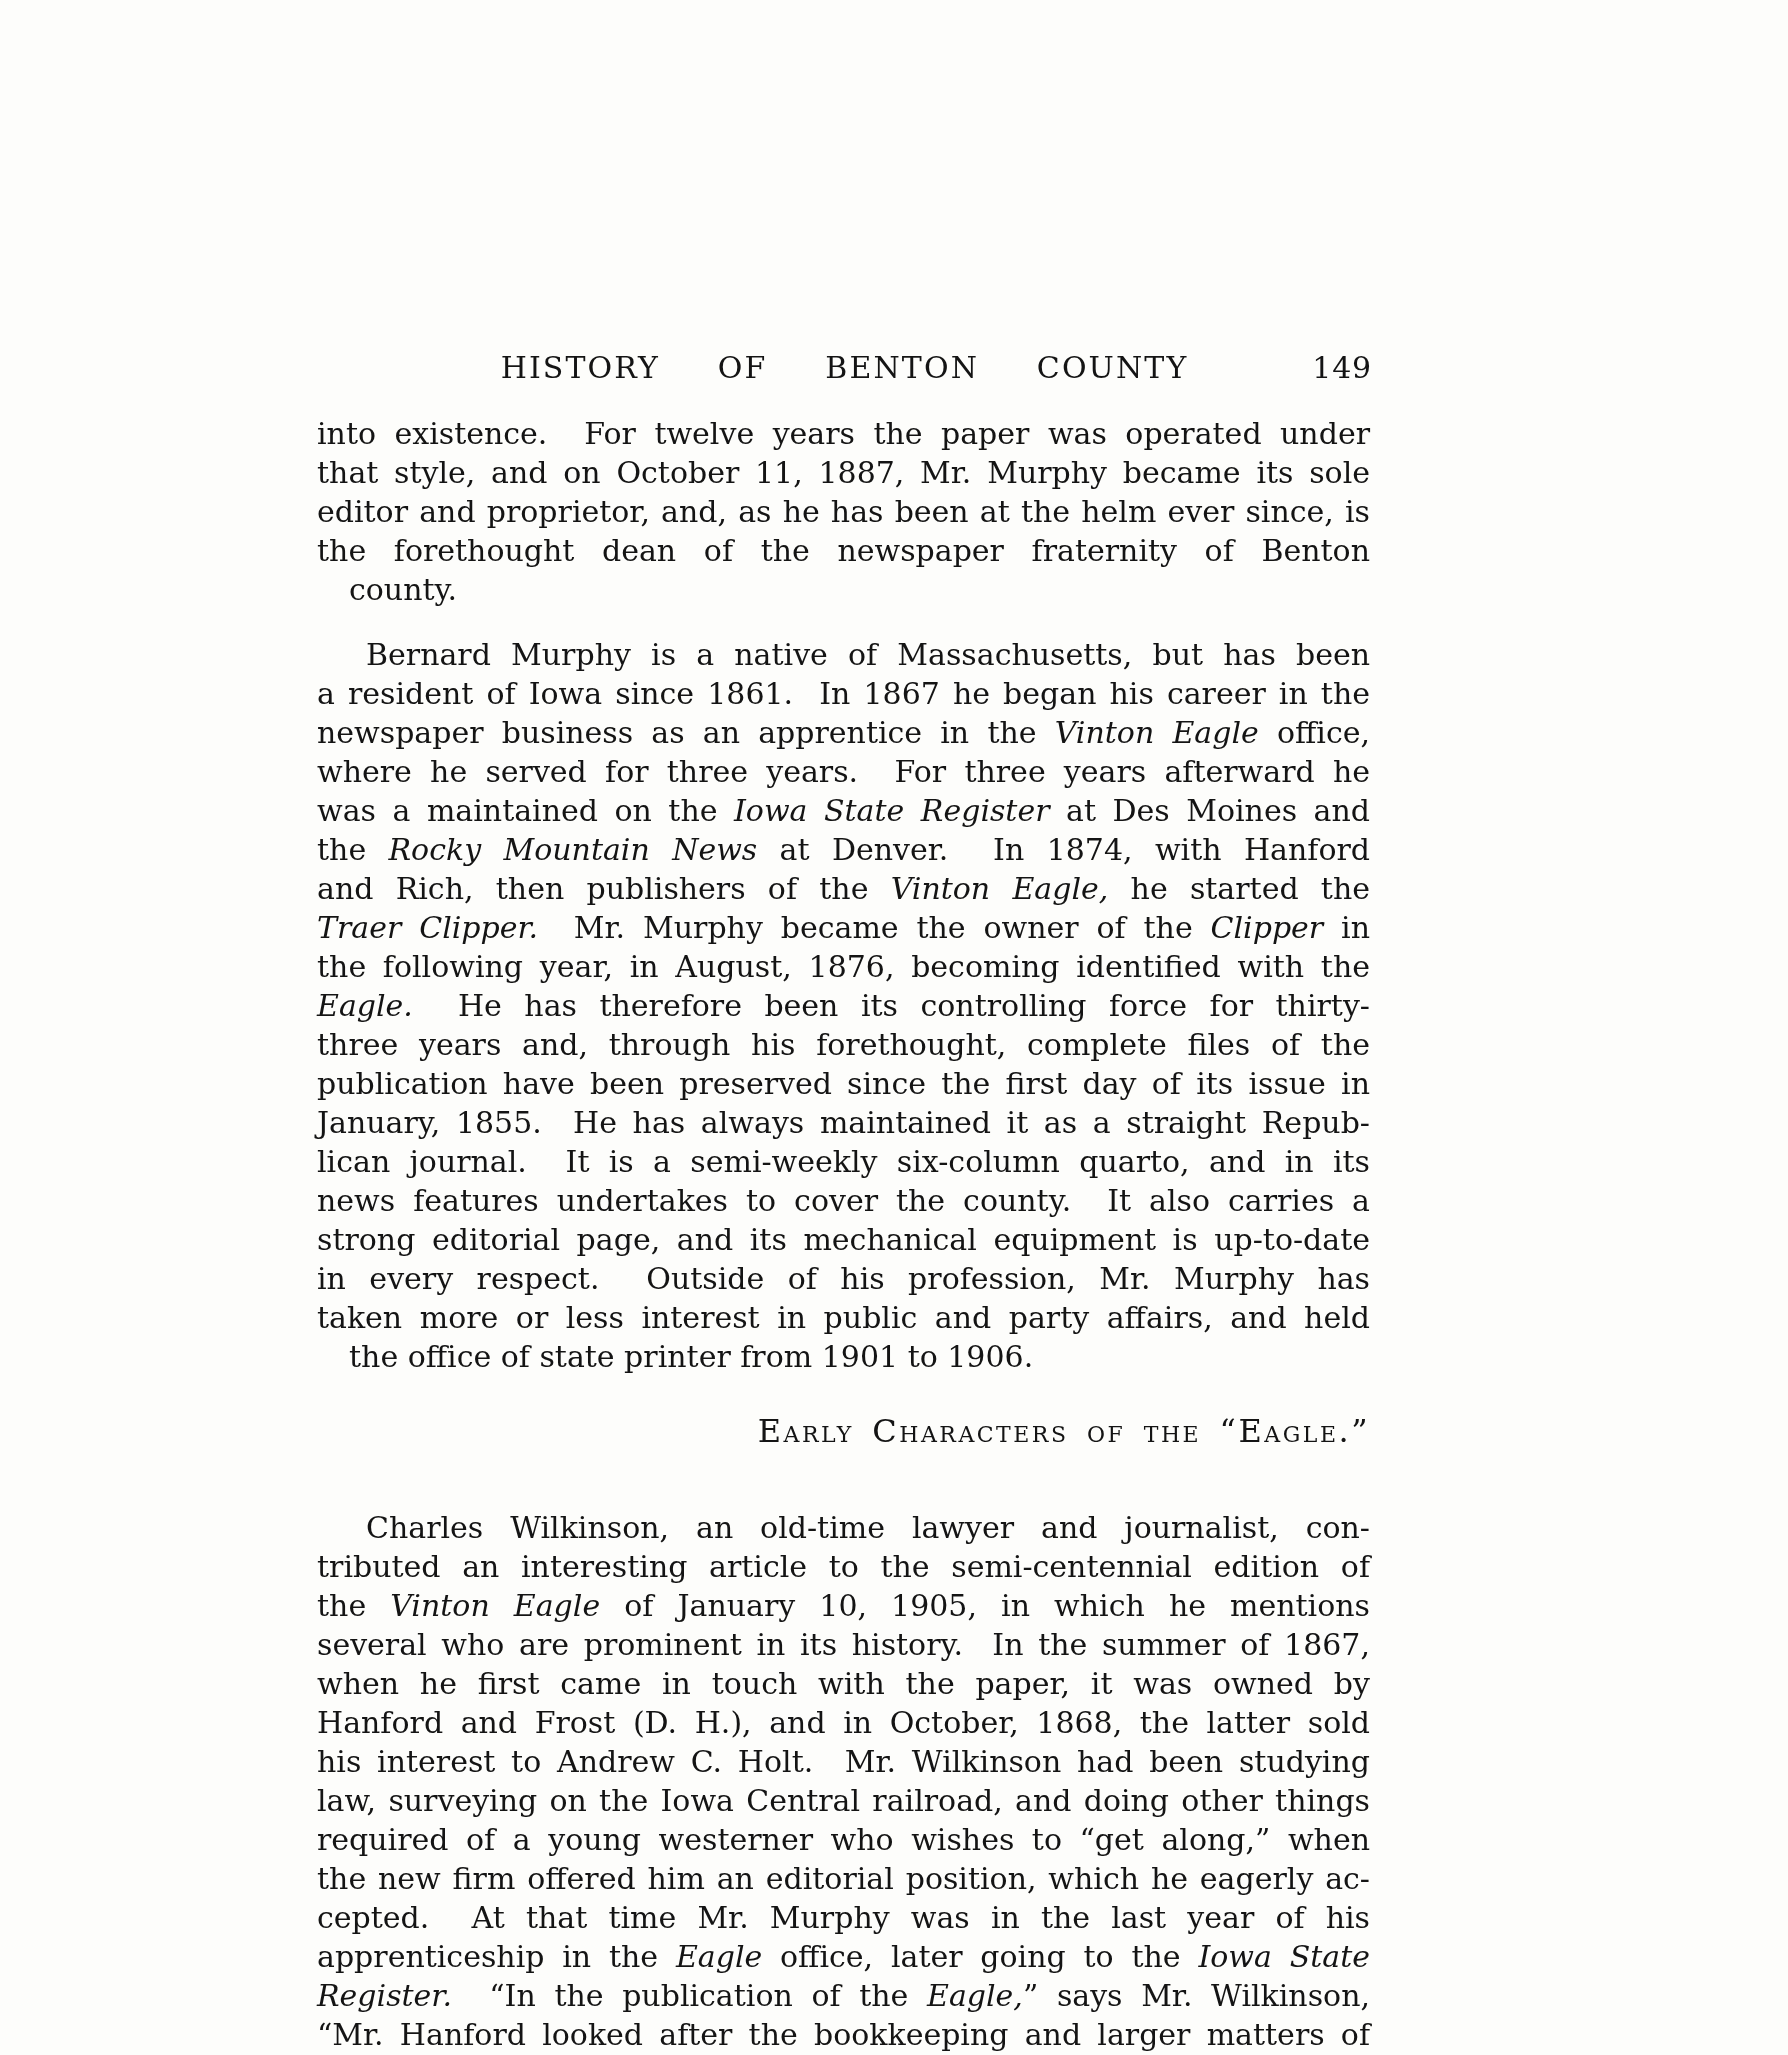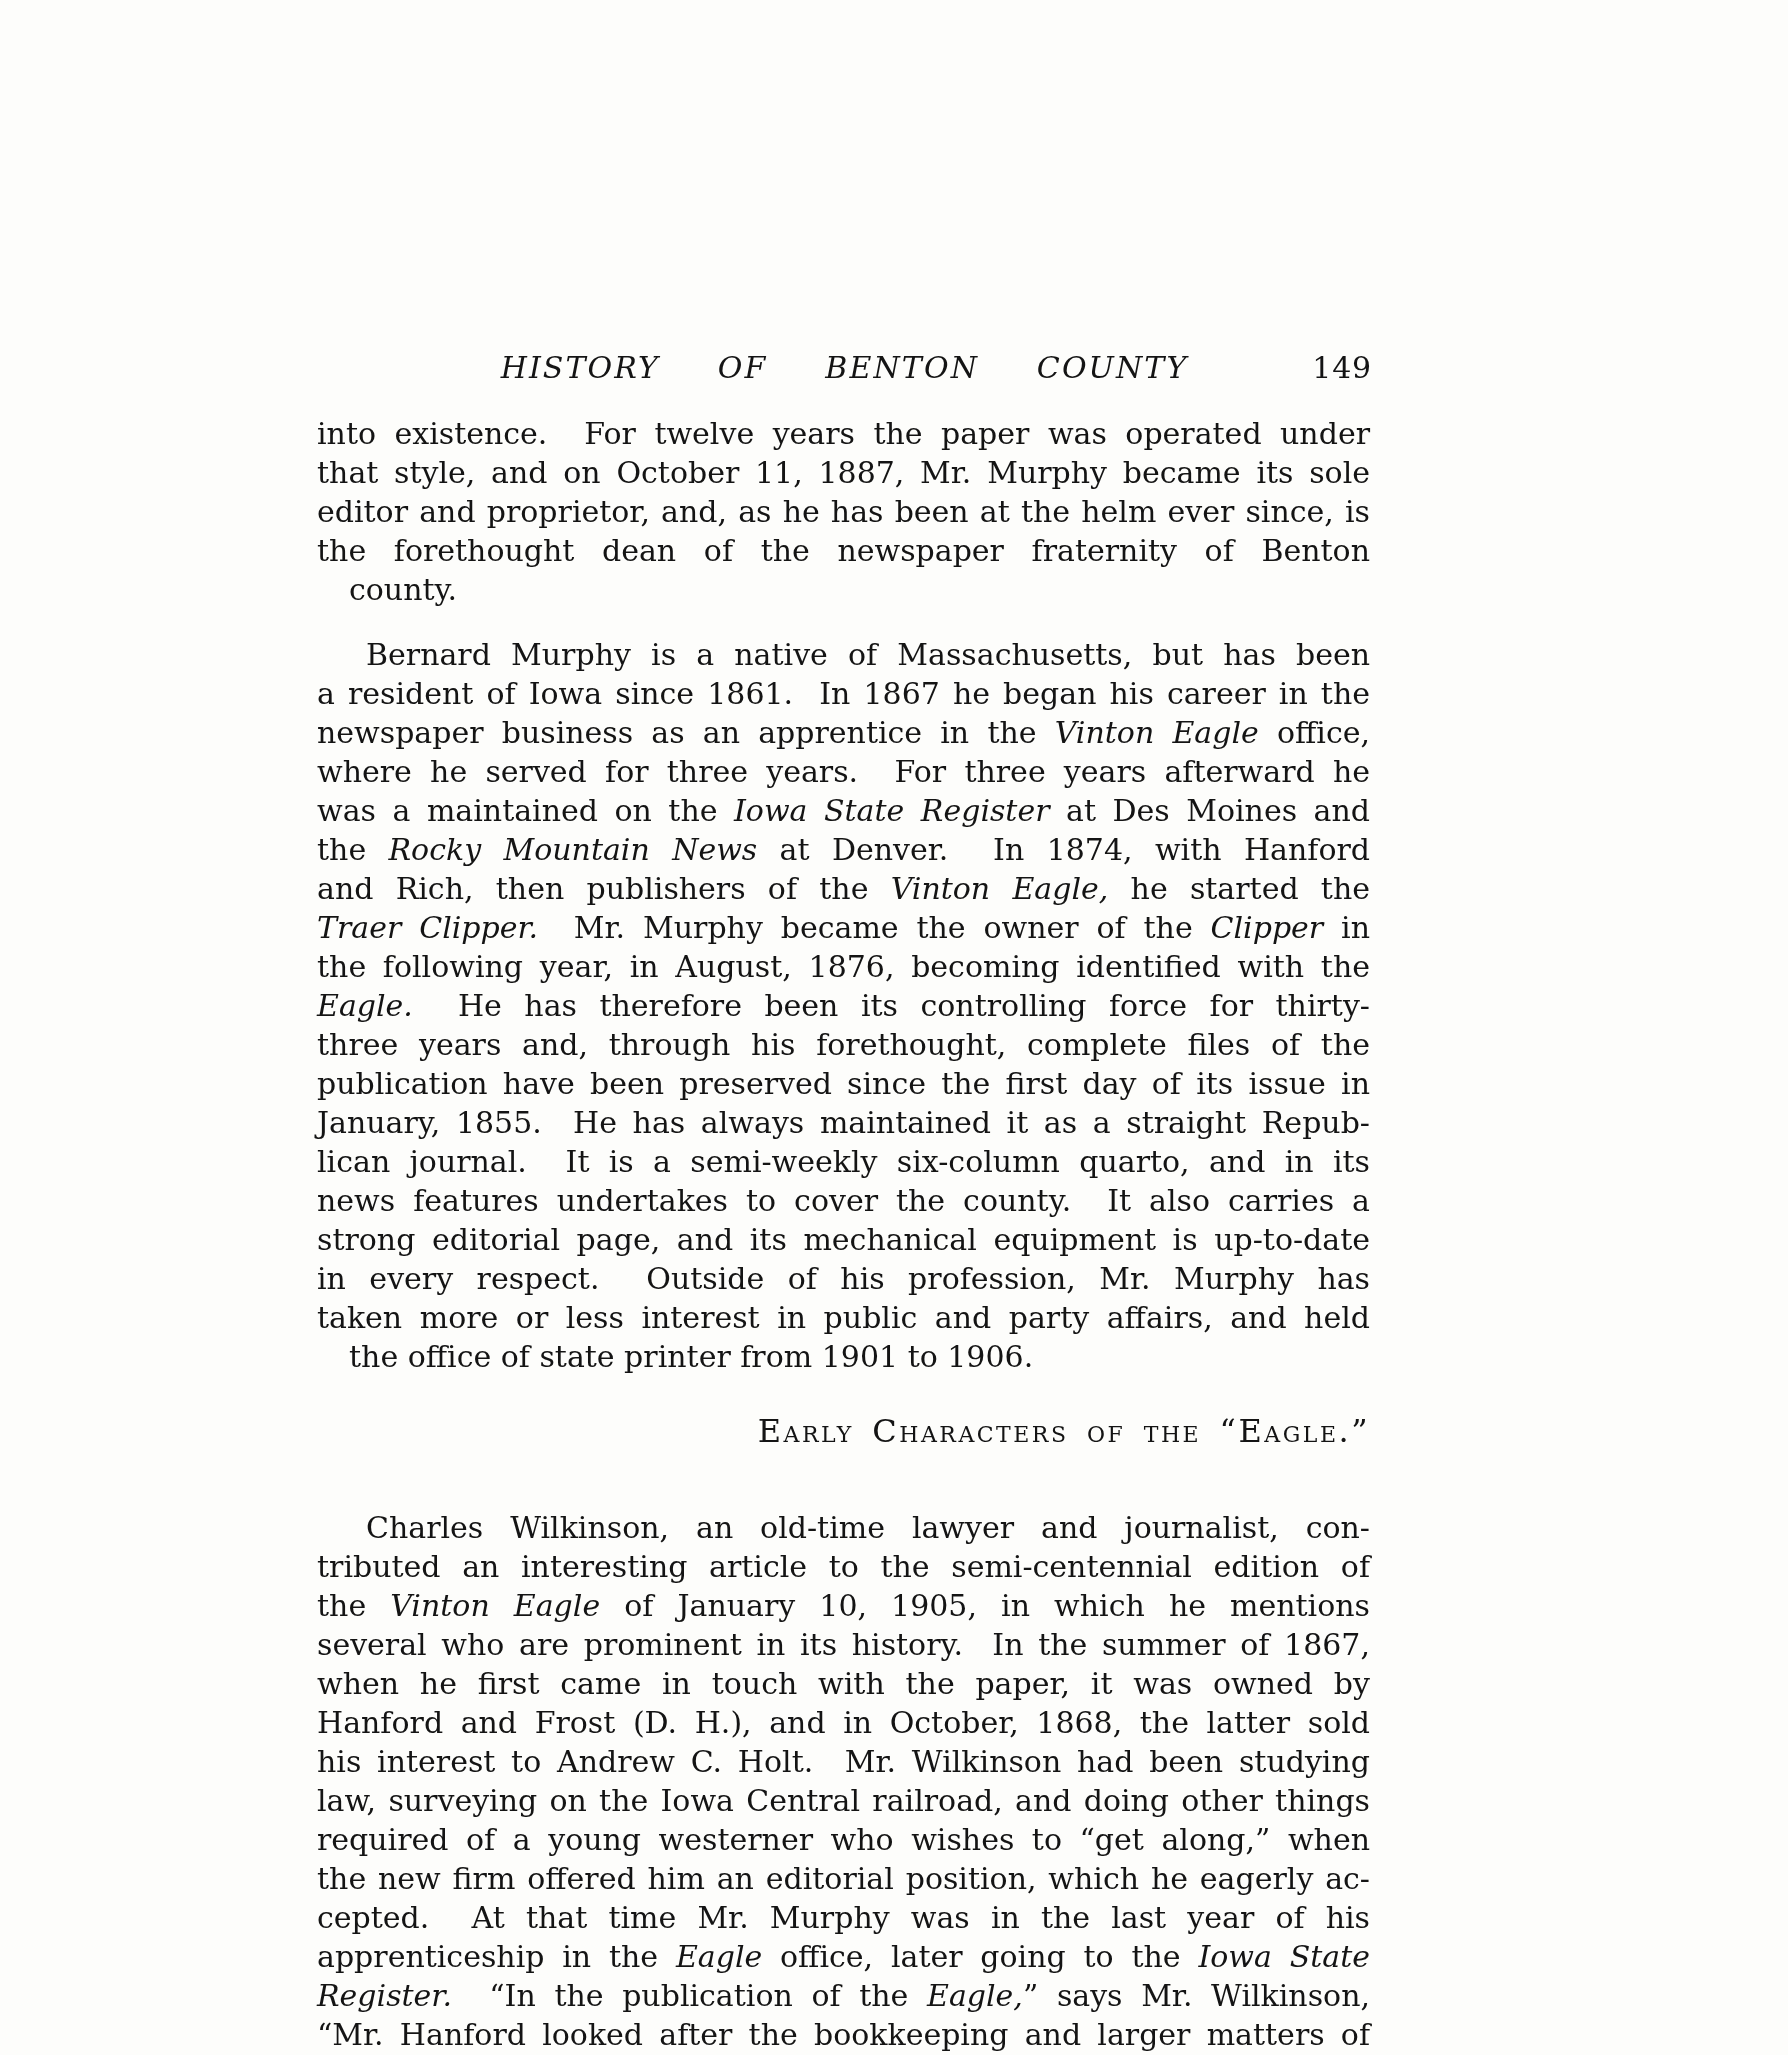--- a/index.html
+++ b/index.html
@@ -24,21 +24,20 @@
     height: 45px;
   }
   .running-title {
     display: block;
     text-align: center;
     font-size: 30px;
     line-height: 45px;
     letter-spacing: 2.1px;
     word-spacing: 17.3px;
     white-space: pre;
-    font-style: italic;
   }
   .folio {
     position: absolute;
     right: 0;
     top: 0;
     font-size: 30px;
     line-height: 45px;
     letter-spacing: 0.8px;
     text-align: center;
   }

